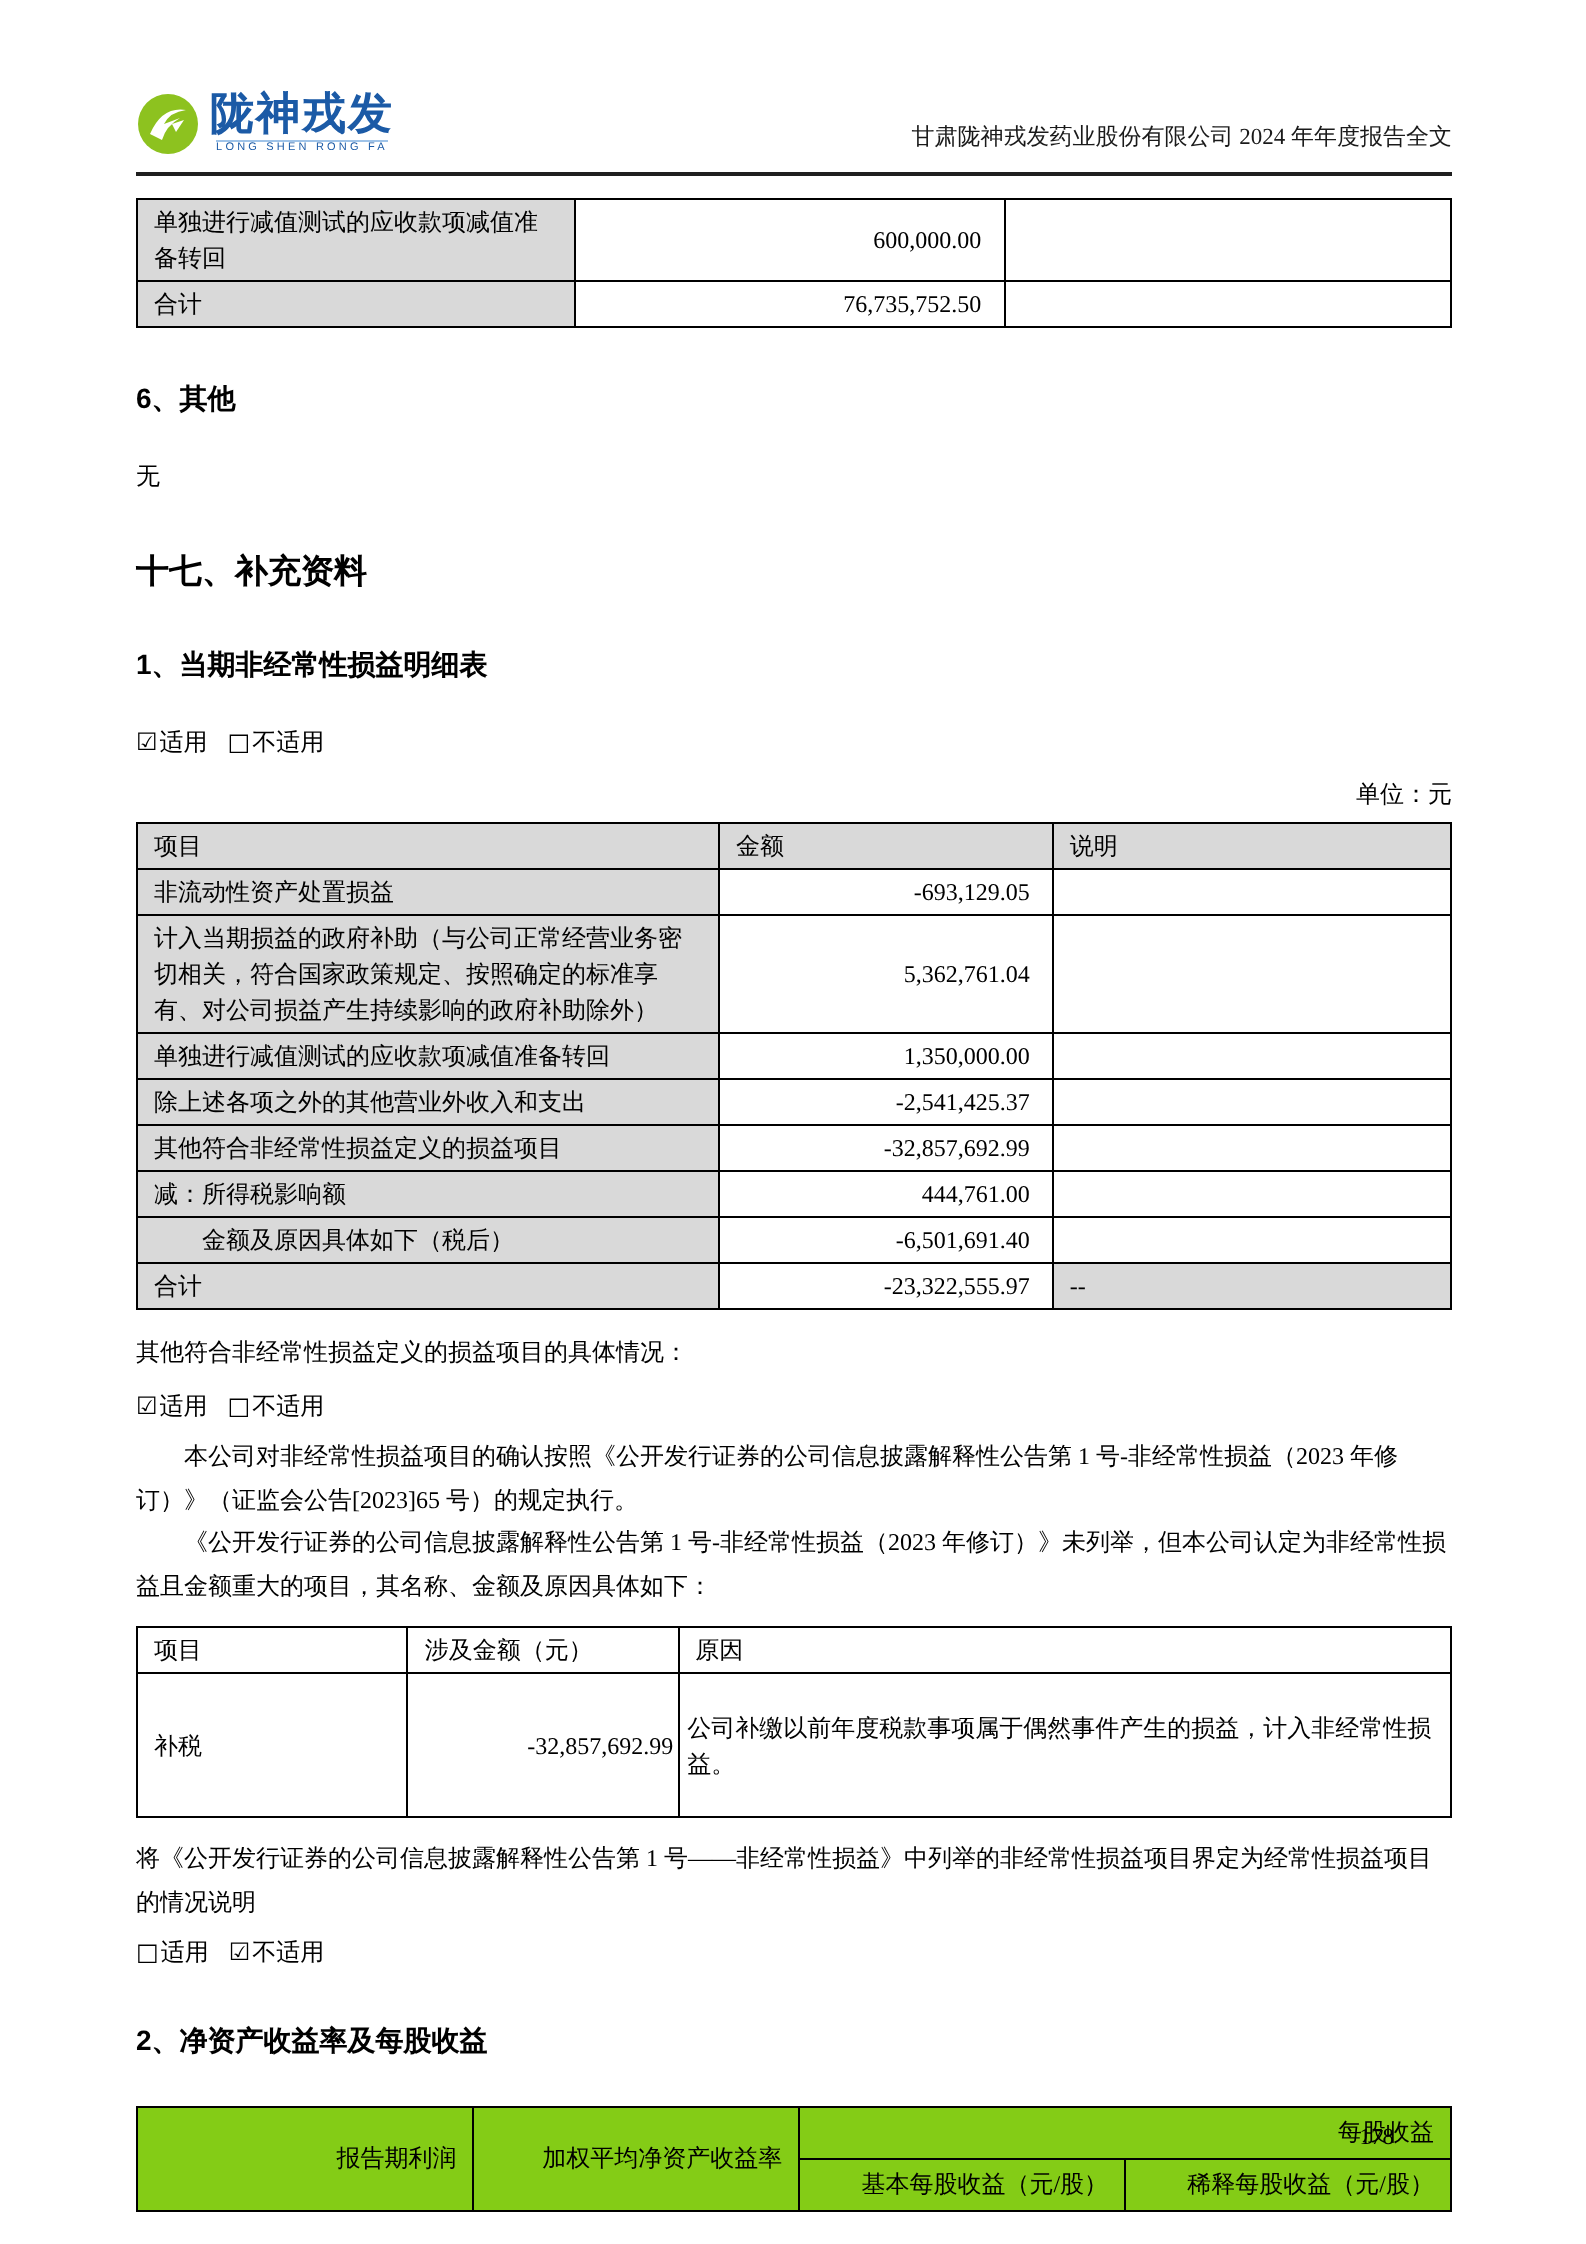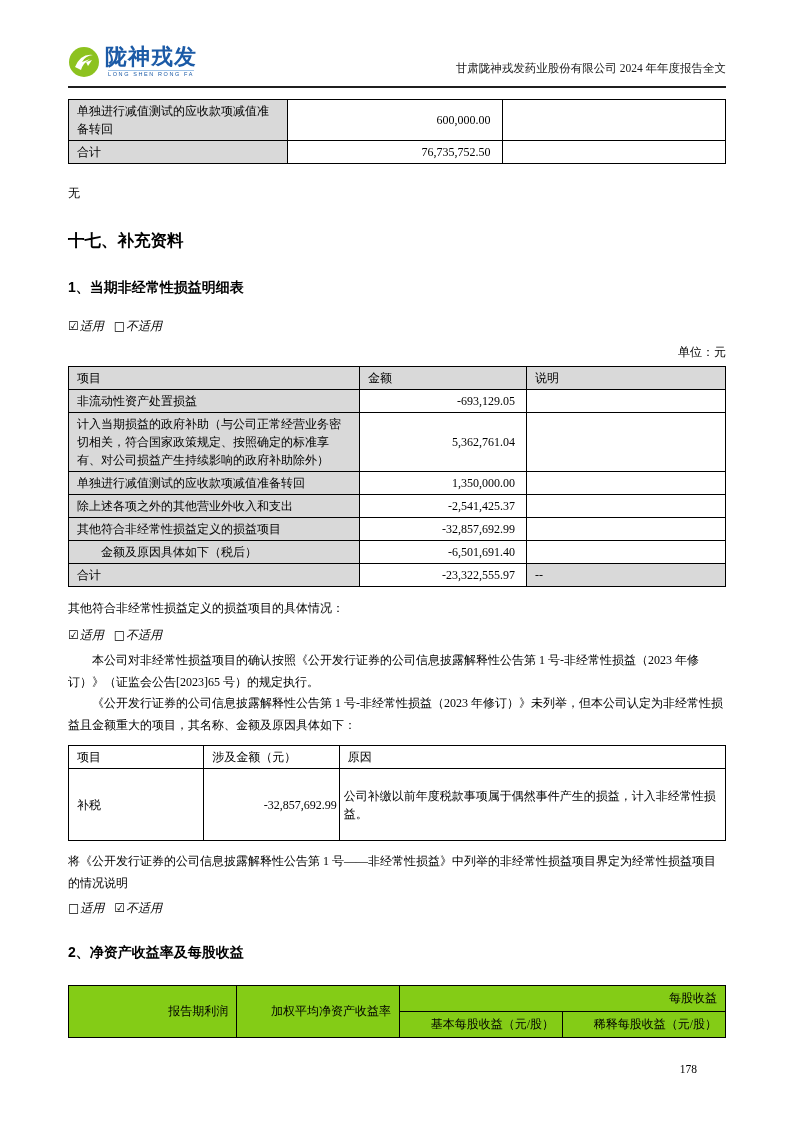--- a/index.html
+++ b/index.html
@@ -30,21 +30,21 @@
   .tbl1 .col-a { width:33.4%; }
   .tbl1 .col-b { width:32.6%; }
   .tbl1 .col-c { width:34%; }
 
   
   .h-sub { font-family:"Liberation Sans", sans-serif; font-weight:bold; font-size:14px; margin-top:27px; }
   .h-big { font-family:"Liberation Sans", sans-serif; font-weight:bold; font-size:16.5px; margin-top:28px; }
   .body-line { font-size:12px; margin-top:21px; }
 
   
-  .cbline { font-size:12px; margin-top:21px;font-style:italic; }
+  .cbline { font-size:12px; margin-top:21px; }
   .cb { font-family:"DejaVu Sans", sans-serif; font-size:12px; margin-right:1px; }
   .cb-gap { display:inline-block; width:10px; }
 
   .unit-line { font-size:12px; text-align:right; margin-top:9px; margin-bottom:5px; }
 
   
   .tbl2 .col-a { width:44.3%; }
   .tbl2 .col-b { width:25.4%; }
   .tbl2 .col-c { width:30.3%; }
   .tbl2 td.indent { padding-left:32px; }
@@ -106,20 +106,21 @@
         <td></td>
       </tr>
       <tr>
         <td class="gray t-left">合计</td>
         <td class="t-right">76,735,752.50</td>
         <td></td>
       </tr>
     </tbody>
       </table>
 
+    <div class="h-sub">6、其他</div>
     <div class="body-line">无</div>
 
     <div class="h-big">十七、补充资料</div>
 
     <div class="h-sub">1、当期非经常性损益明细表</div>
 
     <div class="cbline">
       <span class="cb">☑</span><span>适用</span><span class="cb-gap"></span><span class="cb">□</span><span>不适用</span>
     </div>
 
@@ -153,20 +154,25 @@
         <td></td>
       </tr>
       <tr>
         <td class="gray t-left">除上述各项之外的其他营业外收入和支出</td>
         <td class="t-right">-2,541,425.37</td>
         <td></td>
       </tr>
       <tr>
         <td class="gray t-left">其他符合非经常性损益定义的损益项目</td>
         <td class="t-right">-32,857,692.99</td>
+        <td></td>
+      </tr>
+      <tr>
+        <td class="gray t-left">减：所得税影响额</td>
+        <td class="t-right">444,761.00</td>
         <td></td>
       </tr>
       <tr>
         <td class="gray t-left indent">金额及原因具体如下（税后）</td>
         <td class="t-right">-6,501,691.40</td>
         <td></td>
       </tr>
       <tr>
         <td class="gray t-left">合计</td>
         <td class="t-right">-23,322,555.97</td>

